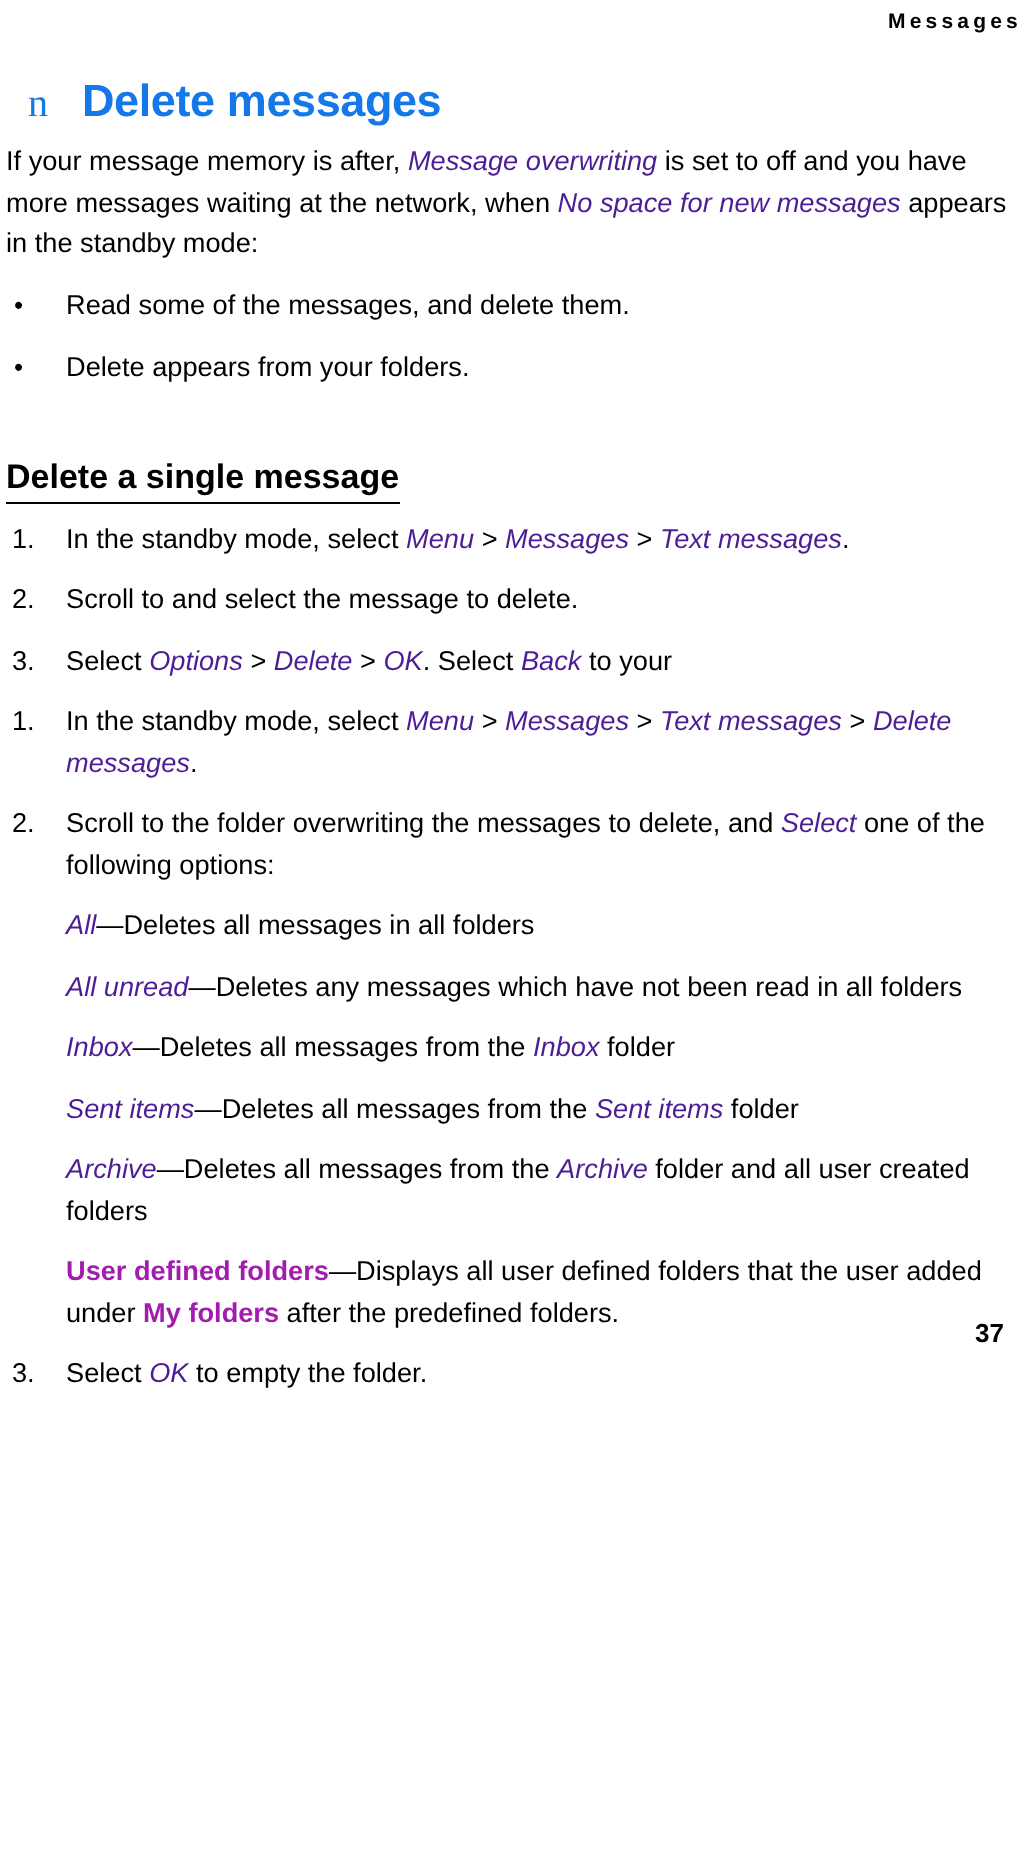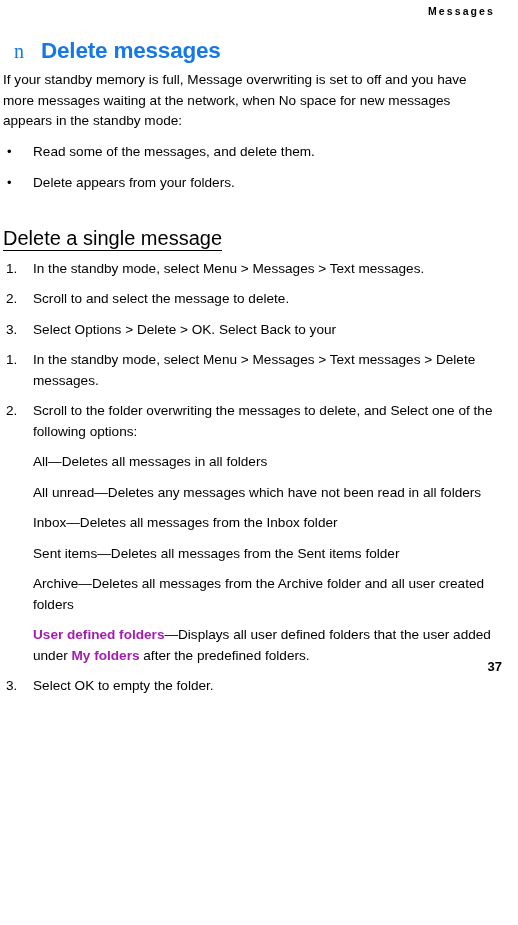--- a/index.html
+++ b/index.html
@@ -14,21 +14,21 @@
     color: #000000;
     -webkit-font-smoothing: antialiased;
     position: relative;
     overflow: hidden;
   }
   .page {
     position: relative;
     width: 518px;
     height: 681px;
     box-sizing: border-box;
-    padding: 0 20px 0 3px;
+    padding: 0 4px 0 3px;
   }
 
   
   .running-header {
     text-align: right;
     font-size: 10.5px;
     font-weight: bold;
     letter-spacing: 2.1px;
     color: #000;
     padding: 4px 3px 0 0;
@@ -61,21 +61,22 @@
   }
 
   
   p.body {
     font-size: 13.6px;
     line-height: 20.5px;
     margin: 0 0 6px 0;
     color: #000;
   }
   .i-blue {
-    color: #000000;
+    color: #4c1d95;
+    font-style: italic;
   }
   .b-black {
     font-weight: bold;
     color: #a21caf;
   }
 
   
   ul.bullets {
     list-style: none;
     margin: 10px 0 0 0;
@@ -91,22 +92,22 @@
   ul.bullets li .dot {
     position: absolute;
     left: 4px;
     top: 0;
     font-size: 13px;
     line-height: 20.5px;
   }
 
   
   h2.sub {
-    font-size: 20px;
-    font-weight: normal;
+    font-size: 17px;
+    font-weight: bold;
     line-height: 22px;
     margin: 22px 0 8px 0;
     padding: 0 0 1px 0;
     display: inline-block;
     border-bottom: 1.6px solid #000;
     color: #000;
   }
   .subwrap { display: block; }
 
   
@@ -158,21 +159,21 @@
 
 <div class="page">
 
   <div class="running-header">Messages</div>
 
   <div class="chapter-title">
     <span class="glyph">n</span>
     <span class="title-text">Delete messages</span>
   </div>
 
-  <p class="body"><span>If your standby memory is full, </span><span class="i-blue">Message overwriting</span><span> is set to off and you have more messages waiting at the network, when </span><span class="i-blue">No space for new messages</span><span> appears in the standby mode:</span></p>
+  <p class="body"><span>If your message memory is after, </span><span class="i-blue">Message overwriting</span><span> is set to off and you have more messages waiting at the network, when </span><span class="i-blue">No space for new messages</span><span> appears in the standby mode:</span></p>
 
   <ul class="bullets">
     <li>
       <span class="dot">•</span>
       <span>Read some of the messages, and delete them.</span>
     </li>
     <li>
       <span class="dot">•</span>
       <span>Delete appears from your folders.</span>
     </li>

